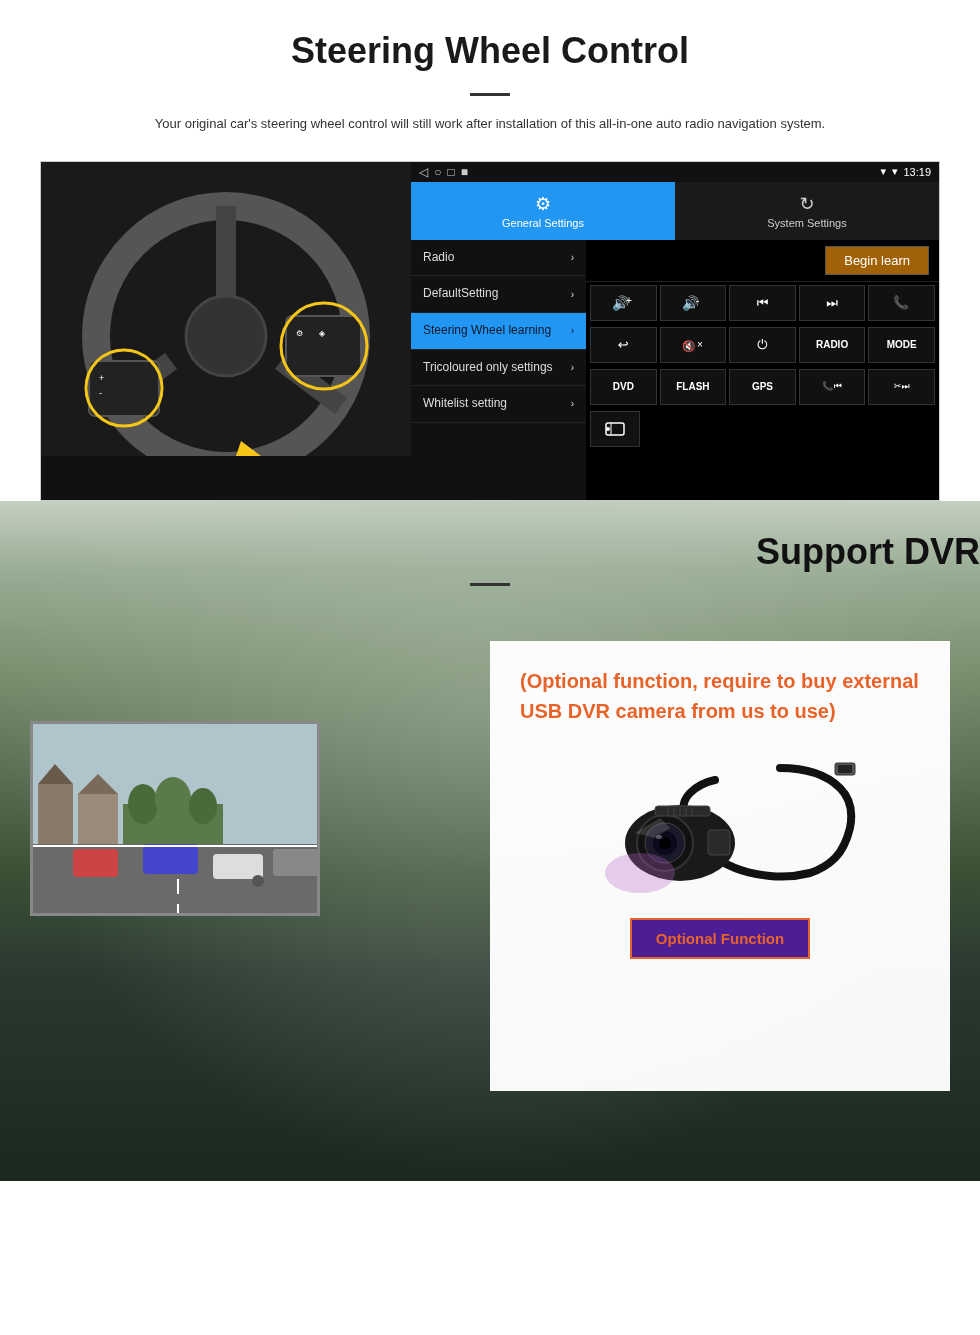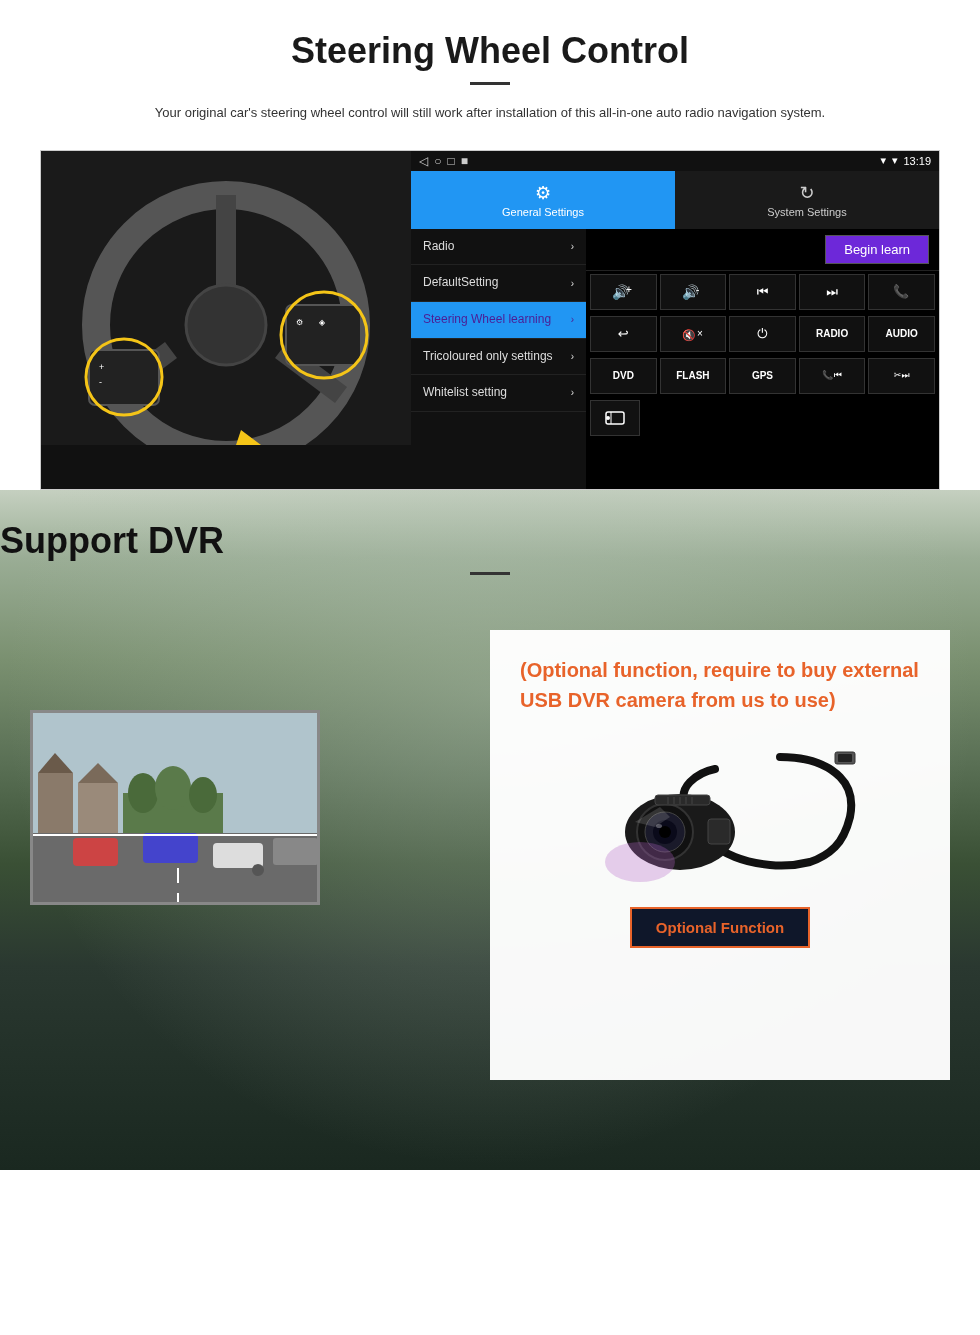--- a/index.html
+++ b/index.html
@@ -13,21 +13,21 @@
 
     
     .section-1 {
       padding: 30px 40px 0 40px;
       text-align: center;
     }
     .section-title {
       font-size: 36px;
       font-weight: 900;
       color: #1a1a1a;
-      margin-bottom: 10px;
+      margin-bottom: 21px;
     }
     .section-divider {
       width: 40px;
       height: 3px;
       background: #333;
       margin: 0 auto 18px auto;
     }
     .section-subtitle {
       font-size: 13px;
       color: #333;
@@ -120,40 +120,40 @@
       align-items: center;
       justify-content: space-between;
       padding: 10px 12px;
       color: #ddd;
       font-size: 12px;
       border-bottom: 1px solid #222;
       line-height: 1.3;
     }
     .menu-item.active {
       background: #2196F3;
-      color: #4c1d95;
+      color: #0f172a;
     }
     .menu-chevron { font-size: 10px; }
 
     .controls-col {
       flex: 1;
       background: #000;
       display: flex;
       flex-direction: column;
       gap: 0;
     }
     .begin-learn-row {
       display: flex;
       align-items: center;
       justify-content: flex-end;
       padding: 6px 10px;
       border-bottom: 1px solid #222;
     }
     .begin-learn-btn {
-      background: #6d28d9;
+      background: #a16207;
       border: 1px solid #555;
       color: #fff;
       padding: 6px 18px;
       font-size: 13px;
       cursor: pointer;
     }
     .ctrl-row {
       display: flex;
       gap: 3px;
       padding: 3px 4px;
@@ -180,21 +180,21 @@
     
     .section-2 {
       position: relative;
       width: 100%;
       min-height: 680px;
       overflow: hidden;
     }
     .section-2-title-area {
       position: relative;
       z-index: 2;
-      text-align: left;
+      text-align: right;
       padding: 30px 0 15px 0;
     }
     .section-2-title {
       font-size: 36px;
       font-weight: 900;
       color: #111;
     }
     .section-2-divider {
       width: 40px;
       height: 3px;
@@ -254,21 +254,21 @@
       display: flex;
       align-items: center;
       justify-content: center;
       padding: 10px 0 20px 0;
     }
     .optional-func-btn {
       display: block;
       width: 180px;
       margin: 0 auto;
       border: 2px solid #e8632a;
-      background: #0f172a;
+      background: #4c1d95;
       color: #e8632a;
       padding: 10px 20px;
       font-size: 15px;
       text-align: center;
       font-weight: bold;
       cursor: pointer;
     }
 
     
     .dvr-overlay {
@@ -404,21 +404,21 @@
           <div class="ctrl-row">
             <div class="ctrl-btn">↩</div>
             <div class="ctrl-btn">
               <svg width="22" height="18" viewBox="0 0 22 18">
                   <text y="14" font-size="11" fill="white">🔇</text>
                   <text x="15" y="12" font-size="10" fill="white">×</text>
                 </svg>
             </div>
             <div class="ctrl-btn">⏻</div>
             <div class="ctrl-btn label-btn">RADIO</div>
-            <div class="ctrl-btn label-btn">AUDIO</div>
+            <div class="ctrl-btn label-btn">MODE</div>
           </div>
 
           <div class="ctrl-row">
             <div class="ctrl-btn label-btn">DVD</div>
             <div class="ctrl-btn label-btn">FLASH</div>
             <div class="ctrl-btn label-btn">GPS</div>
             <div class="ctrl-btn">
               <span style="font-size:9px">📞⏮</span>
             </div>
             <div class="ctrl-btn">

